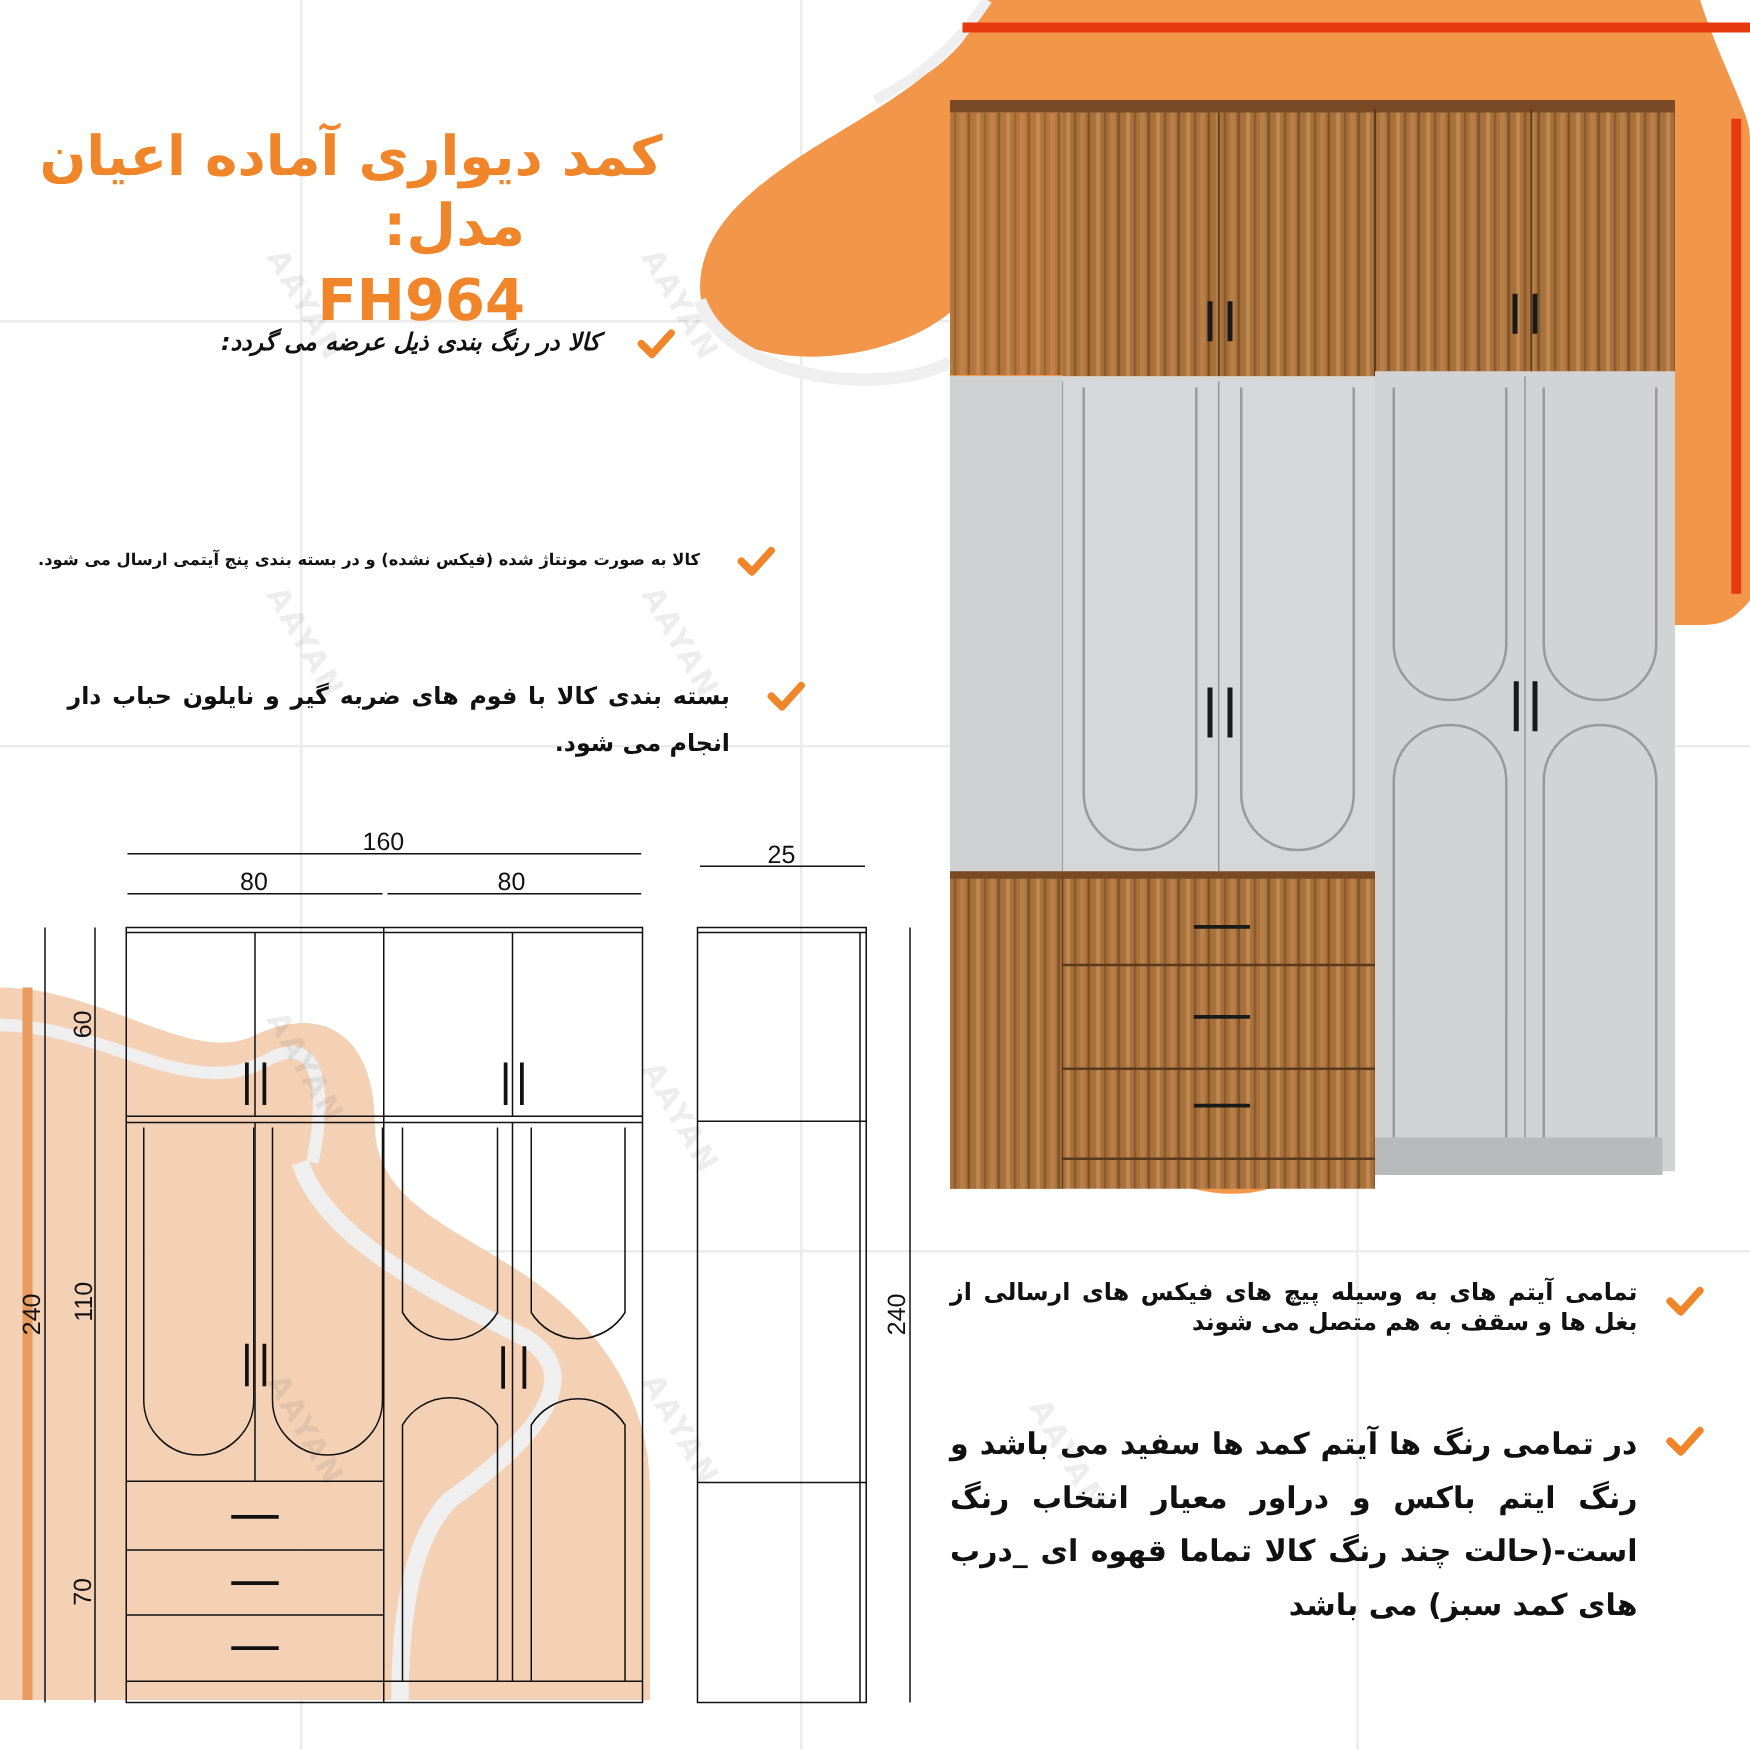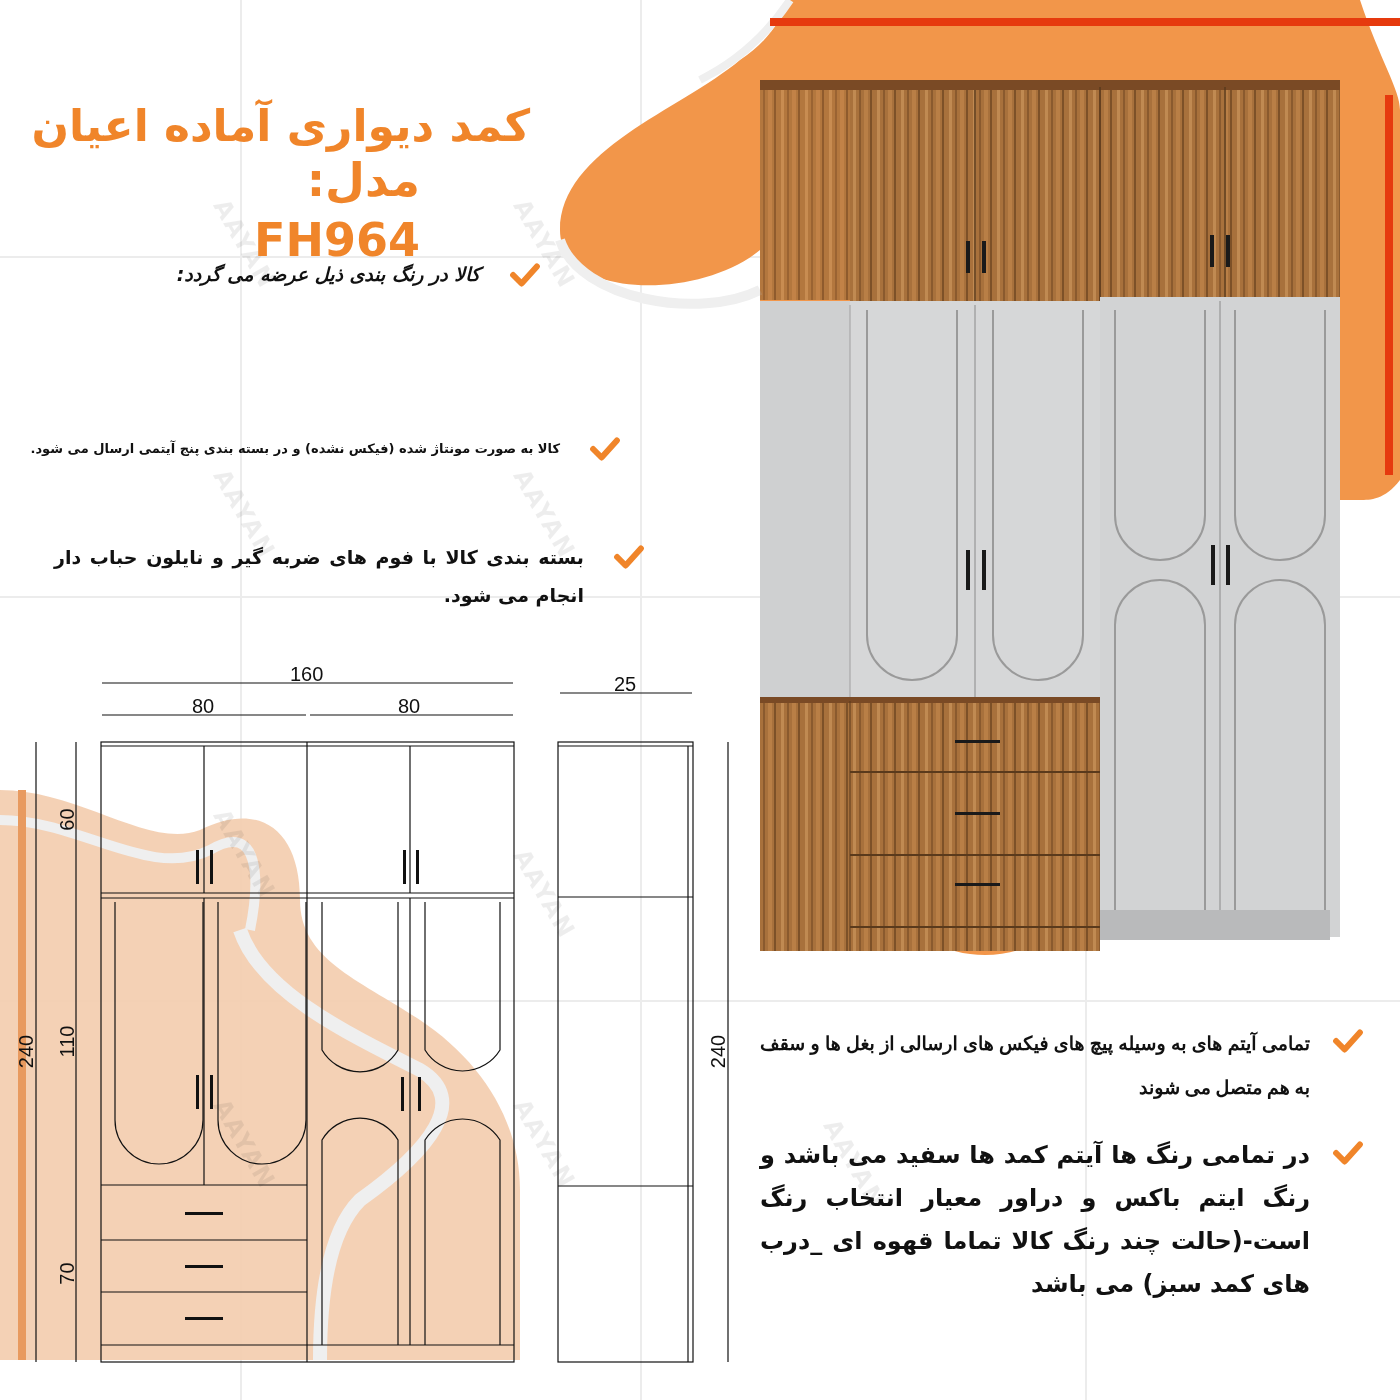--- a/index.html
+++ b/index.html
@@ -73,21 +73,21 @@
   <p>کالا به صورت مونتاژ شده (فیکس نشده) و در بسته بندی پنج آیتمی ارسال می شود.</p>
 </div>
 
 <div class="bullet bold" style="left:30px;top:538px;width:530px;font-size:19px;line-height:38px;margin-left:24px;">
   <svg class="chk" style="right:-62px;top:2px" viewBox="0 0 40 40">
       <path d="M6 20 L16 30 L34 10" fill="none" stroke="#f0852a" stroke-width="7" stroke-linecap="round" stroke-linejoin="round"></path>
     </svg>
   <p>بسته بندی کالا با فوم های ضربه گیر و نایلون حباب دار انجام می شود.</p>
 </div>
 
-<div class="bullet bold" style="left:760px;top:1022px;width:550px;font-size:19px;line-height:44px;font-family:Liberation Serif, serif;">
+<div class="bullet bold" style="left:760px;top:1022px;width:550px;font-size:19px;line-height:24px;">
   <svg class="chk" style="right:-55px;top:2px" viewBox="0 0 40 40">
       <path d="M6 20 L16 30 L34 10" fill="none" stroke="#f0852a" stroke-width="7" stroke-linecap="round" stroke-linejoin="round"></path>
     </svg>
   <p>تمامی آیتم های به وسیله پیچ های فیکس های ارسالی از بغل ها و سقف به هم متصل می شوند</p>
 </div>
 
 <div class="bullet bold" style="left:760px;top:1134px;width:550px;font-size:24px;line-height:43px;">
   <svg class="chk" style="right:-55px;top:2px" viewBox="0 0 40 40">
       <path d="M6 20 L16 30 L34 10" fill="none" stroke="#f0852a" stroke-width="7" stroke-linecap="round" stroke-linejoin="round"></path>
     </svg>

